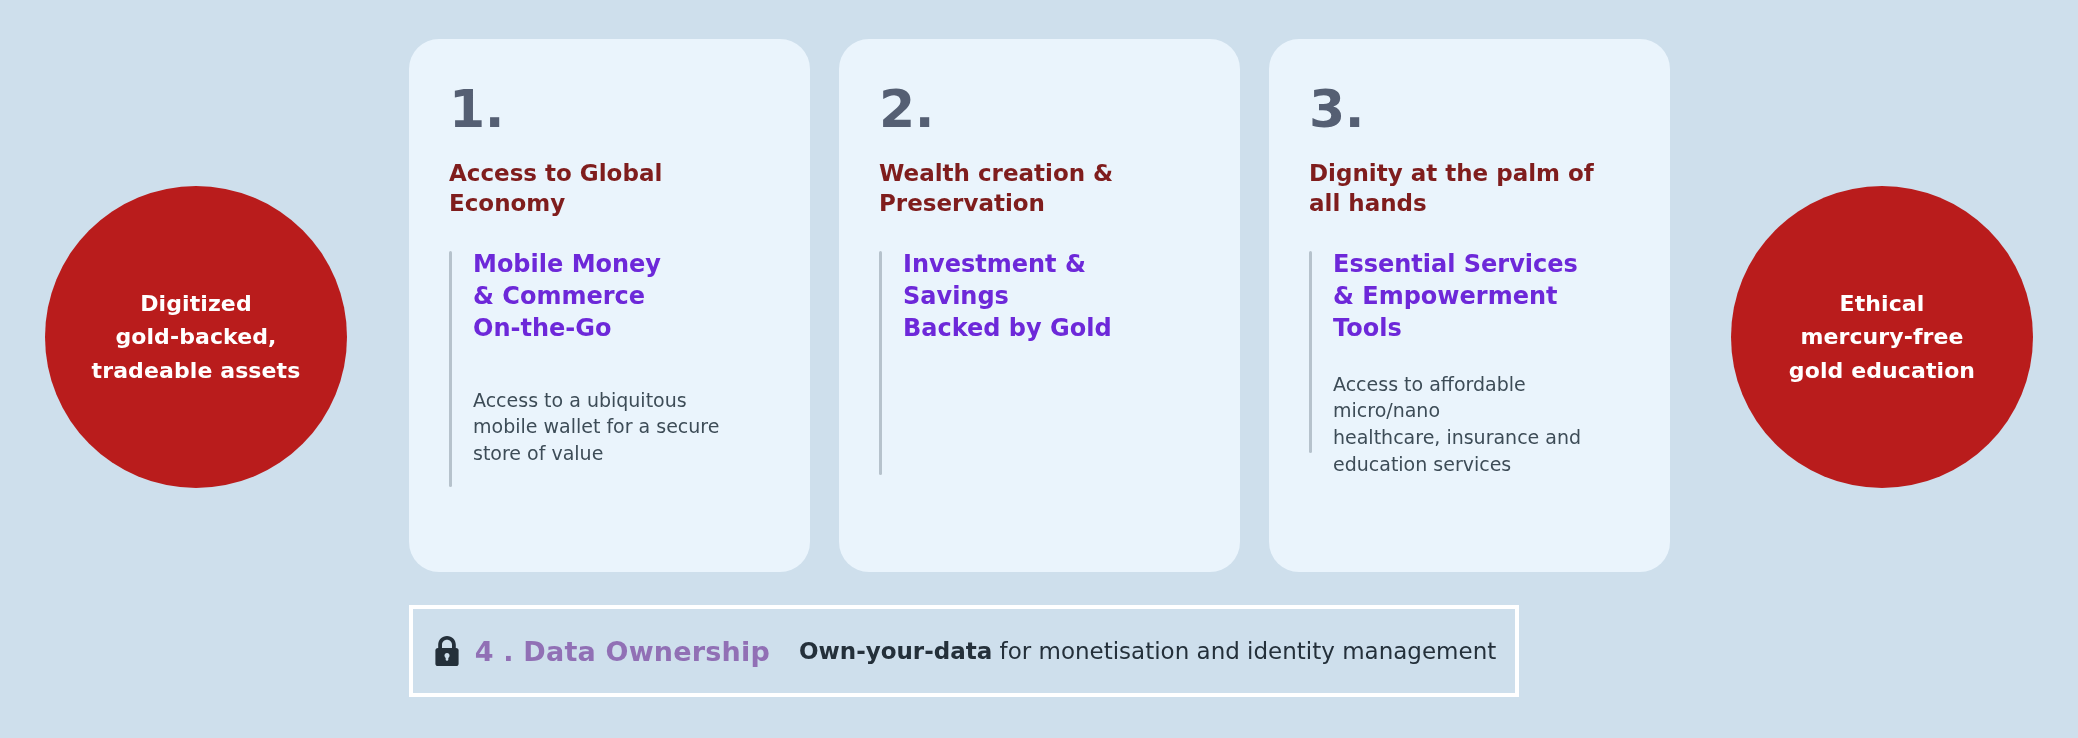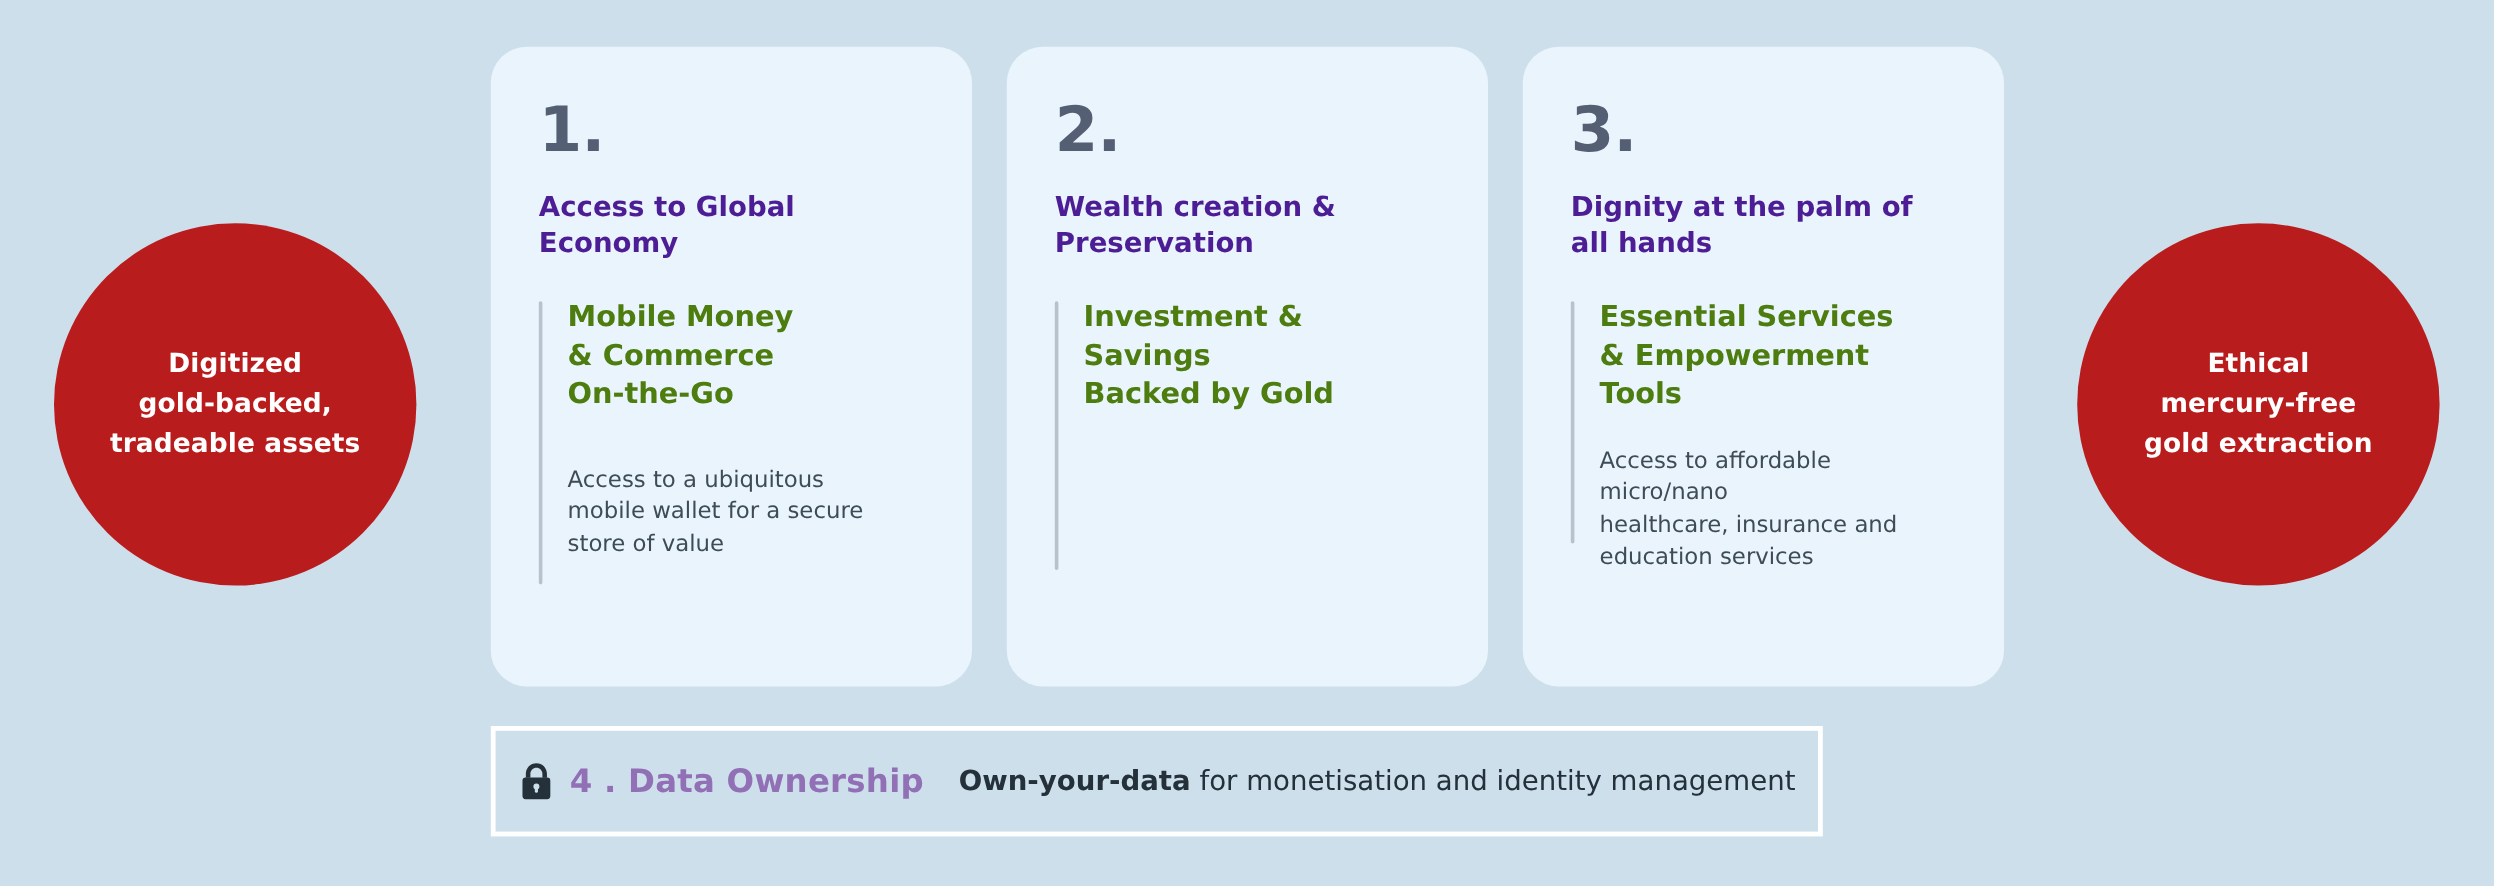--- a/index.html
+++ b/index.html
@@ -73,42 +73,42 @@
   }
   .card-number {
     color: #555f73;
     font-size: 52px;
     font-weight: bold;
     line-height: 1;
     letter-spacing: -0.5px;
     margin: 0 0 24px 0;
   }
   .card-kicker {
-    color: #4c1d95;
+    color: #7f1d1d;
     font-size: 23px;
     font-weight: bold;
     line-height: 1.3;
     margin: 0 0 30px 0;
     white-space: pre-line;
   }
   .card-body {
     position: relative;
     padding-left: 24px;
   }
   .accent-bar {
     position: absolute;
     left: 0;
     top: 2px;
     bottom: 0;
     width: 3px;
     background: #b6c2cc;
     border-radius: 2px;
   }
   .card-title {
-    color: #4d7c0f;
+    color: #6d28d9;
     font-size: 24px;
     font-weight: bold;
     line-height: 1.33;
     margin: 0 0 42px 0;
     white-space: pre-line;
   }
   .card-desc {
     color: #3d4c57;
     font-size: 19px;
     line-height: 1.42;
@@ -174,21 +174,21 @@
 
   <div class="circle" id="circle-left">
     <div class="circle-text">Digitized
 gold-backed,
 tradeable assets</div>
   </div>
 
   <div class="circle" id="circle-right">
     <div class="circle-text">Ethical
 mercury-free
-gold extraction</div>
+gold education</div>
   </div>
 
   <div class="cards">
 
     <div class="card" id="card-1">
       <div class="card-number">1.</div>
       <div class="card-kicker">Access to Global
 Economy</div>
       <div class="card-body">
         <div class="accent-bar"></div>

